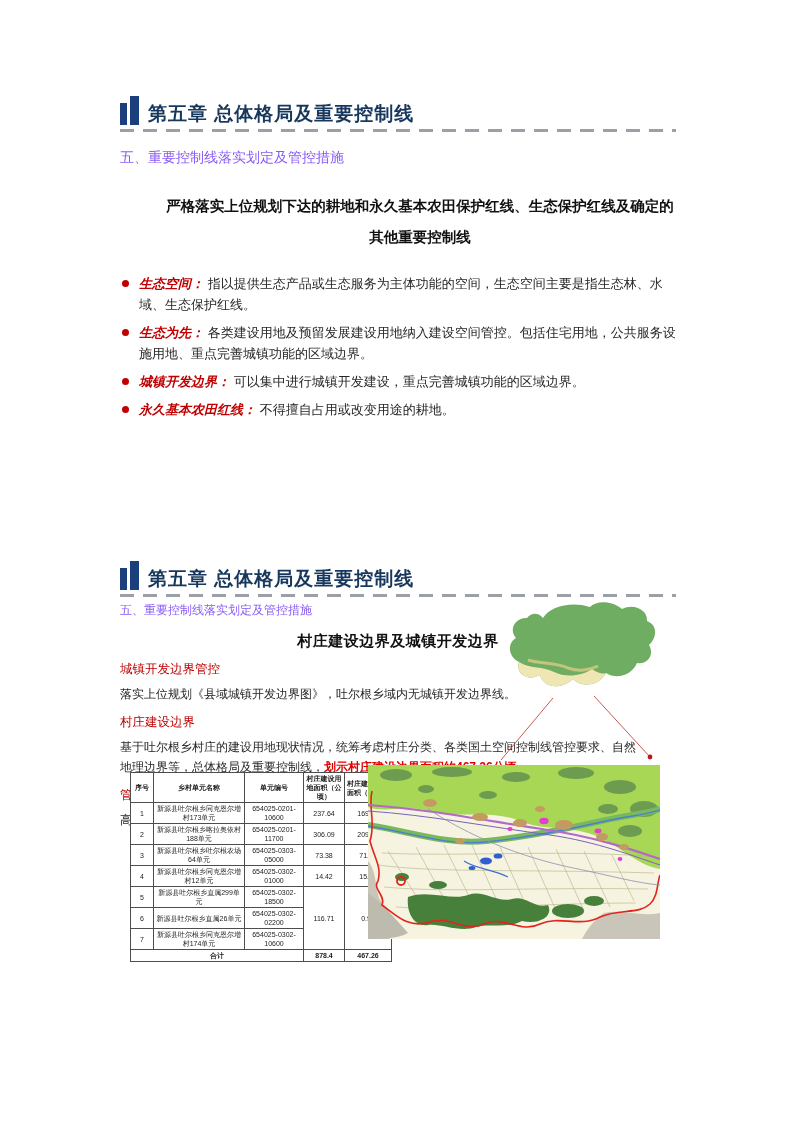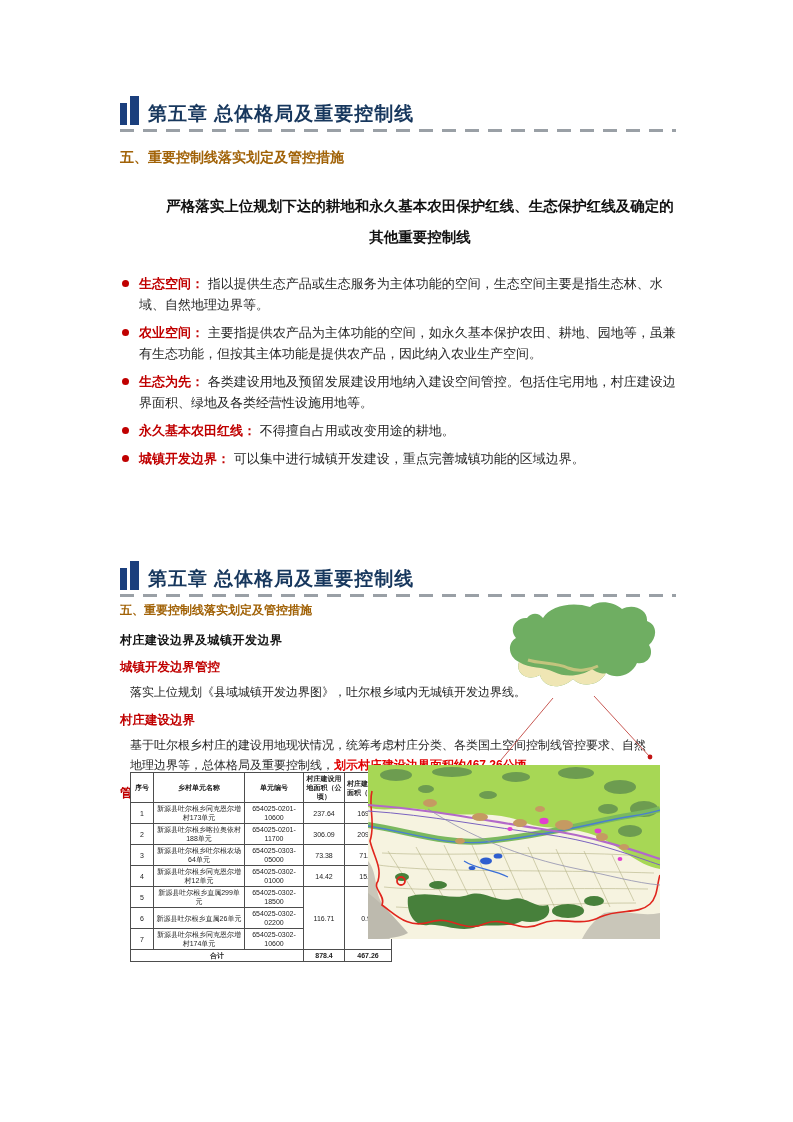--- a/index.html
+++ b/index.html
@@ -8,37 +8,37 @@
 
   
   .slide{position:absolute;left:120px;width:556px;}
   .chap-head{display:flex;align-items:flex-end;gap:9px;text-align:center;}
   .chap-bars{display:flex;align-items:flex-end;gap:3px;height:30px;}
   .chap-bars .b1{width:7px;height:22px;background:#1b3f7d;}
   .chap-bars .b2{width:9px;height:29px;background:#1b3f7d;}
   .chap-title{font-size:19px;font-weight:bold;color:#17375d;letter-spacing:1px;line-height:1.1;}
   .dash-rule{height:3px;margin-top:4px;
     background:repeating-linear-gradient(90deg,#9aa0a6 0 14px,transparent 14px 23px);}
-  .section-title{color:#a16207;font-weight:bold;}
+  .section-title{color:#8b5cf6;font-weight:normal;}
 
   
   .s1 .section-title{font-size:14px;margin-top:17px;}
   .lead{margin-top:24px;font-size:14.5px;font-weight:bold;color:#111;
         line-height:31px;text-align:center;margin-left:44px;}
   .bullets{list-style:none;margin:20px 0 0 0;padding:0;font-size:13px;line-height:21px;color:#262626;}
   .bullets li{position:relative;padding-left:19px;margin-bottom:7px;}
   .bullets .dot{position:absolute;left:2px;top:7px;width:7px;height:7px;border-radius:50%;
         background:#c00000;}
-  .bullets .term{color:#c00000;font-weight:bold;}
+  .bullets .term{color:#c00000;font-weight:bold;font-style:italic;}
 
   
   .s2 .section-title{font-size:12px;margin-top:5px;}
-  .page-heading{font-size:12px;font-weight:bold;color:#111;margin-top:13px;letter-spacing:.5px;}
-  .subhead{font-size:12.5px;font-weight:bold;color:#c00000;margin-top:10px;}
-  .body-text{font-size:12px;color:#262626;line-height:20px;margin-top:6px;max-width:516px;margin-left:10px;}
+  .page-heading{font-size:15px;font-weight:bold;color:#111;margin-top:13px;letter-spacing:.5px;text-align:center;}
+  .subhead{font-size:12.5px;font-weight:normal;color:#c00000;margin-top:10px;}
+  .body-text{font-size:12px;color:#262626;line-height:20px;margin-top:6px;max-width:516px;}
   .hl{color:#e00000;font-weight:bold;}
 
   
   .unit-table{position:absolute;left:10px;top:212px;border-collapse:collapse;
         font-size:7px;line-height:9px;color:#222;background:#fff;}
   .unit-table th,.unit-table td{border:1px solid #4d4d4d;text-align:center;
         vertical-align:middle;padding:1px 2px;}
   .unit-table th{font-weight:bold;}
   .col-no{width:18px;} .col-name{width:86px;} .col-code{width:54px;}
   .col-land{width:36px;} .col-bnd{width:42px;}
@@ -64,41 +64,36 @@
     <div class="dash-rule"></div>
 
     <div class="section-title">五、重要控制线落实划定及管控措施</div>
 
     <div class="lead">严格落实上位规划下达的耕地和永久基本农田保护红线、生态保护红线及确定的其他重要控制线</div>
 
     <ul class="bullets">
       <li>
         <span class="dot"></span>
         <span class="term">生态空间：</span>
-        <span>指以提供生态产品或生态服务为主体功能的空间，生态空间主要是指生态林、水域、自然地理边界等。</span>
-      </li>
-      <li>
-        <span class="dot"></span>
-        <span class="term">农业空间：</span>
-        <span>主要指提供农产品为主体功能的空间，如永久基本保护农田、耕地、园地等，虽兼有生态功能，但按其主体功能是提供农产品，因此纳入农业生产空间。</span>
+        <span>指以提供生态产品或生态服务为主体功能的空间，生态空间主要是指生态林、水域、生态保护红线。</span>
       </li>
       <li>
         <span class="dot"></span>
         <span class="term">生态为先：</span>
-        <span>各类建设用地及预留发展建设用地纳入建设空间管控。包括住宅用地，村庄建设边界面积、绿地及各类经营性设施用地等。</span>
+        <span>各类建设用地及预留发展建设用地纳入建设空间管控。包括住宅用地，公共服务设施用地、重点完善城镇功能的区域边界。</span>
+      </li>
+      <li>
+        <span class="dot"></span>
+        <span class="term">城镇开发边界：</span>
+        <span>可以集中进行城镇开发建设，重点完善城镇功能的区域边界。</span>
       </li>
       <li>
         <span class="dot"></span>
         <span class="term">永久基本农田红线：</span>
         <span>不得擅自占用或改变用途的耕地。</span>
-      </li>
-      <li>
-        <span class="dot"></span>
-        <span class="term">城镇开发边界：</span>
-        <span>可以集中进行城镇开发建设，重点完善城镇功能的区域边界。</span>
       </li>
     </ul>
   </div>
 
   <div class="slide s2" style="top:560px;height:400px;">
     <div class="chap-head">
       <div class="chap-bars">
         <div class="b1"></div>
           <div class="b2"></div>
       </div>

